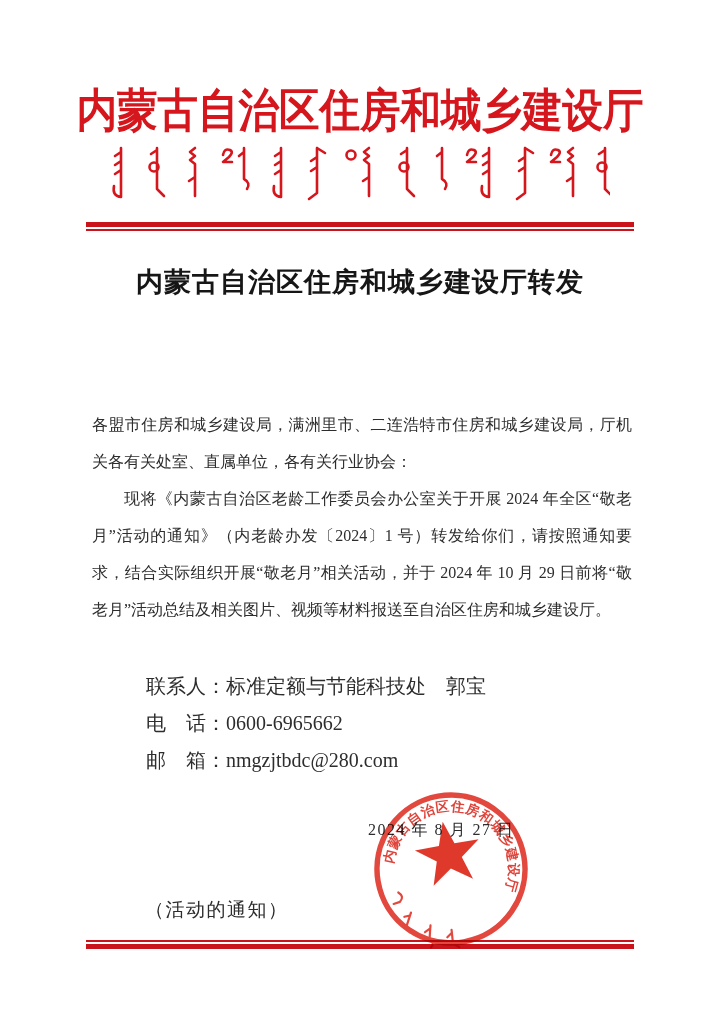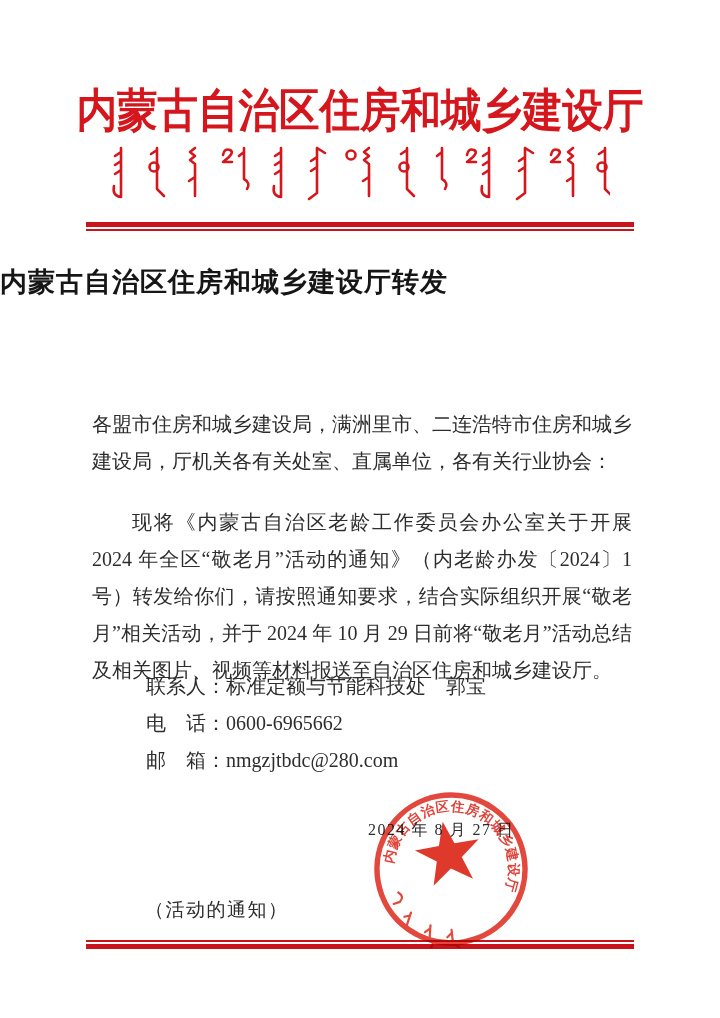--- a/index.html
+++ b/index.html
@@ -17,29 +17,29 @@
   .mongolian{position:absolute;top:145px;left:110px;width:500px;height:62px;}
   .mongolian svg{display:block;width:100%;height:100%;}
   .mong-stroke{stroke:#d5161d;stroke-width:2.6;fill:none;stroke-linecap:round;stroke-linejoin:round;}
   .rule{position:absolute;left:86px;width:548px;}
   .rule-top{top:222px;}
   .rule-bottom{top:940px;}
   .rule .thick{height:5px;background:#c9141c;}
   .rule .thin{height:2px;background:#c9141c;}
   .rule .gap{height:2px;background:transparent;}
   .doc-title{
-    position:absolute;top:263px;left:0;width:720px;
+    position:absolute;top:263px;left:0;width:720px;text-align:center;
     font-size:27px;font-weight:bold;color:#161616;line-height:38px;letter-spacing:1px;
   }
   .body-text{
     position:absolute;top:406px;left:92px;width:540px;
-    font-size:20px;line-height:37px;color:#2d2d2d;text-align:justify;
+    font-size:16px;line-height:37px;color:#2d2d2d;text-align:justify;
   }
   .body-text p{margin:0;}
-  .body-text .para{text-indent:2em;margin-top:24px;}
+  .body-text .para{text-indent:2em;}
   .contacts{
     position:absolute;top:668px;left:146px;
     font-size:20px;line-height:37px;color:#2d2d2d;
   }
   .date{
     position:absolute;top:820px;left:368px;z-index:2;
     font-size:16px;color:#2d2d2d;letter-spacing:1.5px;white-space:nowrap;
   }
   .note{
     position:absolute;top:897px;left:145px;

